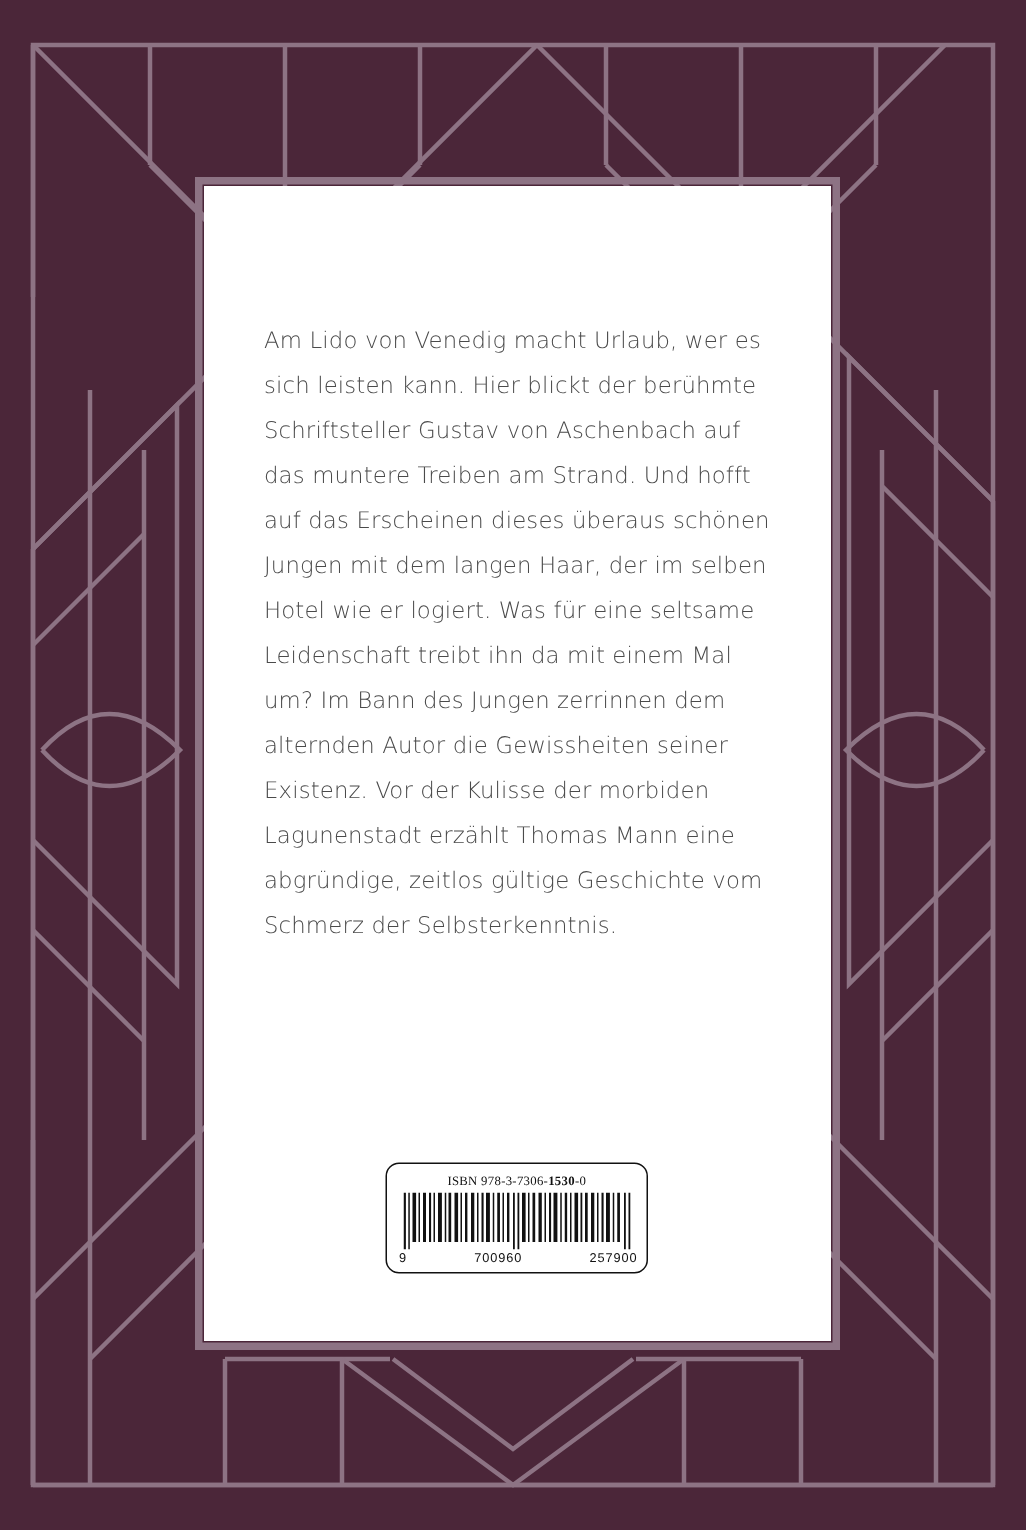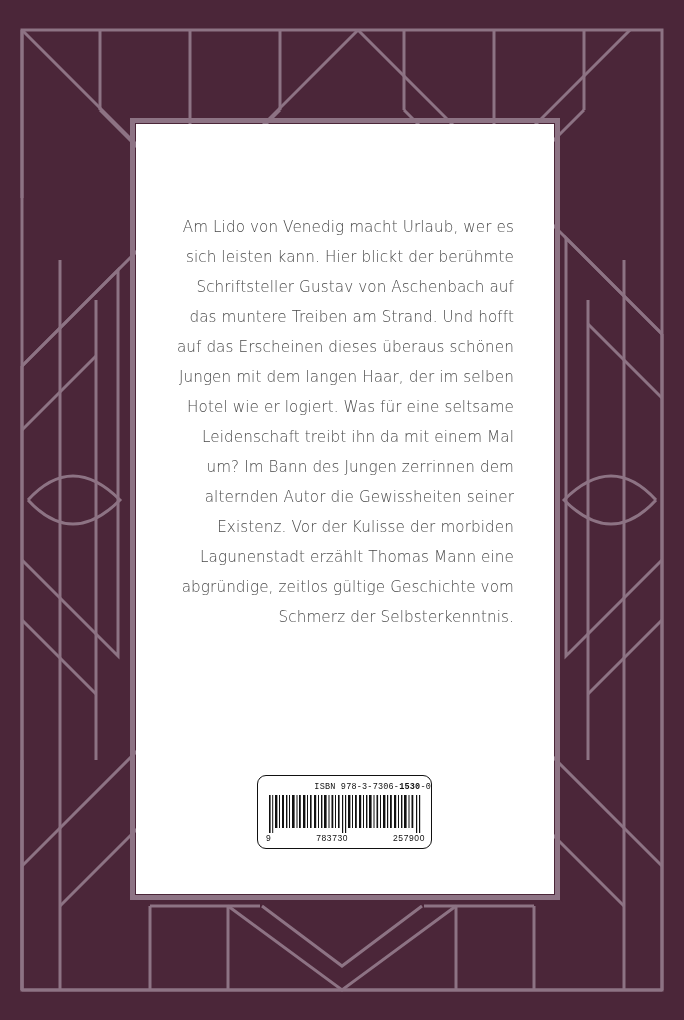--- a/index.html
+++ b/index.html
@@ -30,21 +30,21 @@
     width: 418px;
     height: 770px;
     background: #ffffff;
     box-sizing: border-box;
   }
   .blurb {
     position: absolute;
     left: 40px;
     top: 88px;
     width: 338px;
-    text-align: right;
+    text-align: left;
     color: #4a4a4a;
     font-size: 15.2px;
     line-height: 30px;
     letter-spacing: 0.1px;
     font-family: "DejaVu Sans", sans-serif;
     font-weight: 300;
   }
   .barcode-box {
     position: absolute;
     left: 121px;
@@ -54,24 +54,24 @@
     background: #ffffff;
     border: 1px solid #111111;
     border-radius: 9px;
     box-sizing: border-box;
   }
   .isbn-text {
     position: absolute;
     top: 6px;
     left: 0;
     width: 100%;
-    text-align: right;
+    text-align: center;
     font-size: 8.5px;
     color: #111;
-    font-family: Liberation Mono, monospace;
+    font-family: Liberation Serif, serif;
     letter-spacing: 0.2px;
   }
   .isbn-text b { font-weight: 700; }
   .bars {
     position: absolute;
     left: 11px;
     top: 19px;
     width: 153px;
     height: 38px;
     display: block;
@@ -211,18 +211,18 @@
           <rect x="135" y="0" width="2.6" height="33"></rect>
           <rect x="139.5" y="0" width="1" height="33"></rect>
           <rect x="142.5" y="0" width="1.8" height="33"></rect>
           <rect x="147" y="0" width="1.2" height="38"></rect>
           <rect x="150" y="0" width="1.2" height="38"></rect>
         </g>
       </svg>
 
       <div class="ean-digits">
         <span>9</span>
-        <span>783730</span>
+        <span>700960</span>
         <span>257900</span>
       </div>
     </div>
   </div>
 </div>
 
 </body></html>

